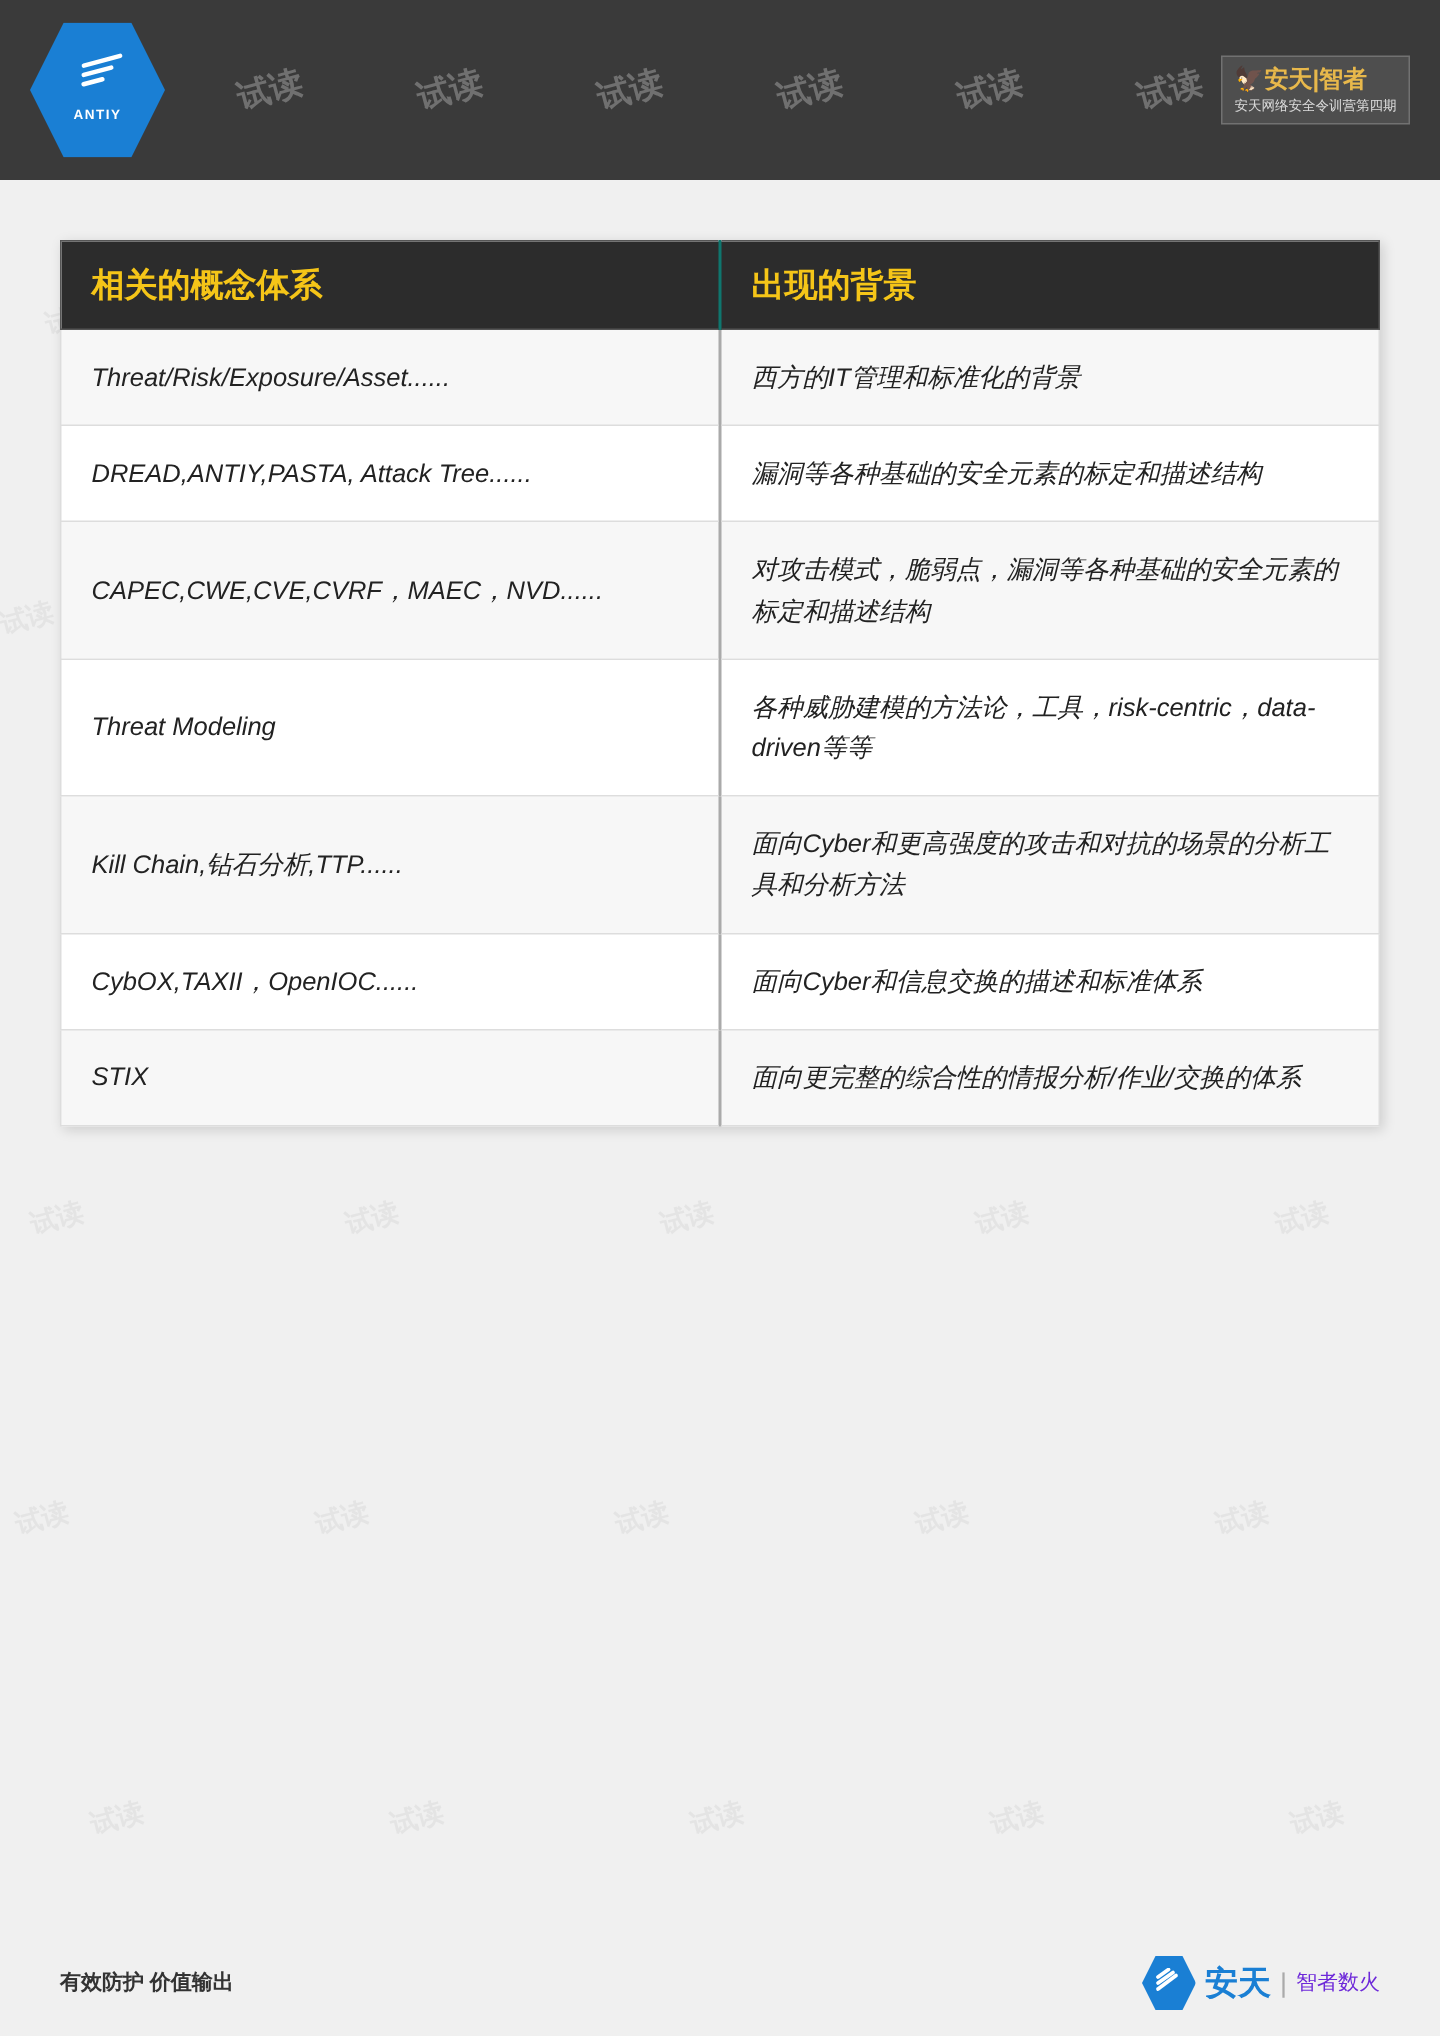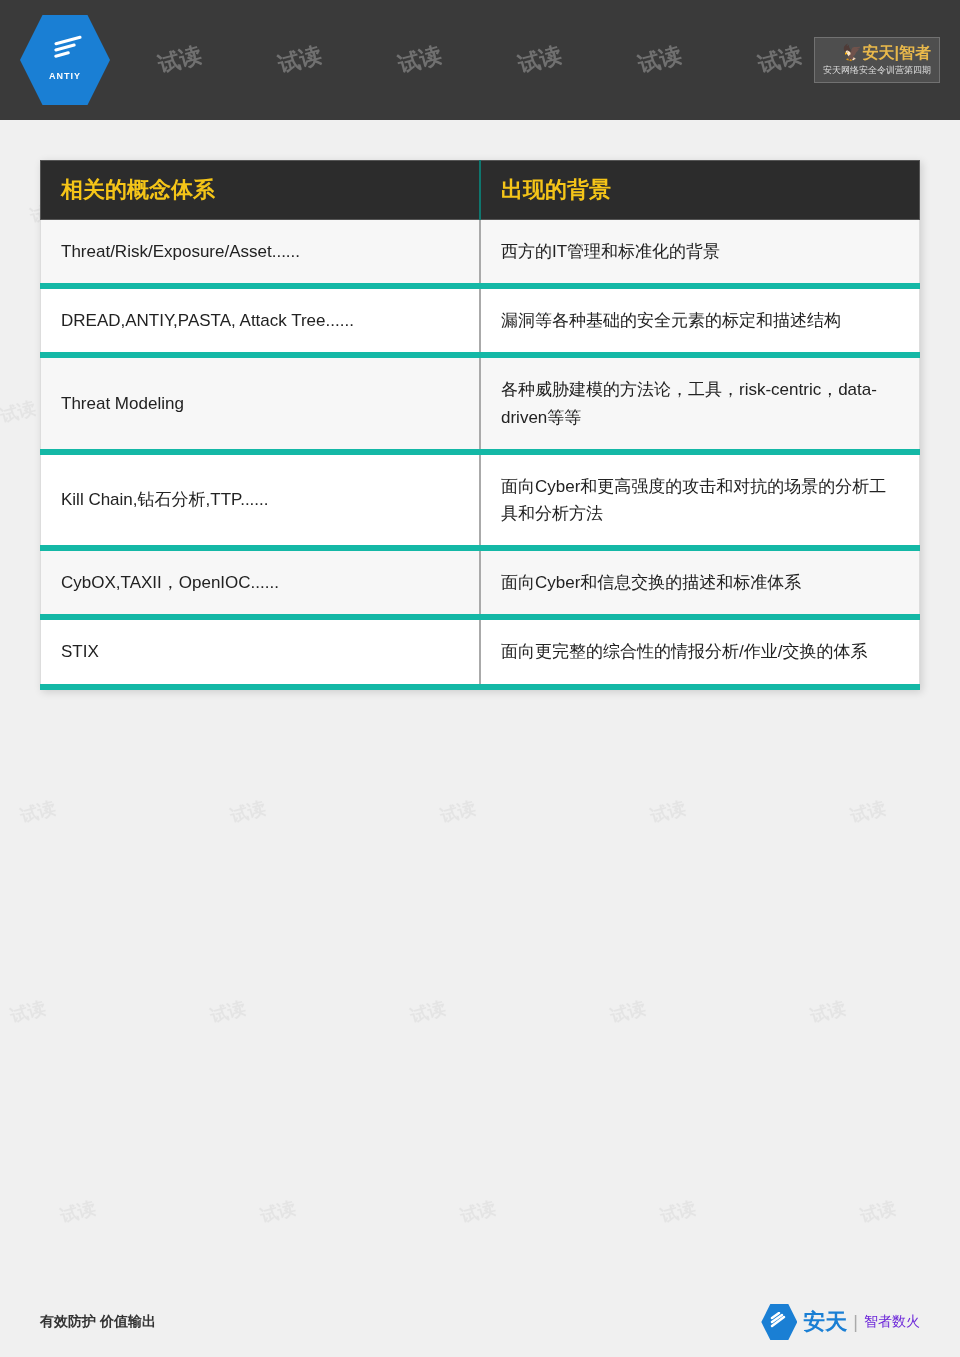--- a/index.html
+++ b/index.html
@@ -87,21 +87,21 @@
       display: flex;
       flex-direction: column;
       align-items: flex-end;
       z-index: 2;
     }
 
     .right-logo-box {
       background: rgba(255,255,255,0.1);
       border: 1px solid rgba(255,255,255,0.2);
       padding: 5px 8px;
-      text-align: right;
+      text-align: left;
       margin-left: 27px;
     }
 
     .right-logo-top {
       color: #e8b84b;
       font-size: 16px;
       font-weight: bold;
     }
 
     .right-logo-bottom {
@@ -135,21 +135,22 @@
       text-align: left;
       border: 1px solid #555;
     }
 
     .table-header-row th:first-child {
       width: 50%;
       border-right: 2px solid #0f766e;
     }
 
     .data-table tbody tr {
-      border-bottom: 6px solid #14b8a6;
+      border-bottom: 1px solid #14b8a6;
+      font-style: italic;
     }
 
     .data-table tbody tr:nth-child(odd) {
       background: #f7f7f7;
     }
 
     .data-table tbody tr:nth-child(even) {
       background: #ffffff;
     }
 
@@ -321,20 +322,24 @@
     <tbody id="table-body">
     <tr>
           <td>Threat/Risk/Exposure/Asset......</td>
           <td>西方的IT管理和标准化的背景</td>
         </tr>
         <tr>
           <td>DREAD,ANTIY,PASTA, Attack Tree......</td>
           <td>漏洞等各种基础的安全元素的标定和描述结构</td>
         </tr>
         <tr>
+          <td>CAPEC,CWE,CVE,CVRF，MAEC，NVD......</td>
+          <td>对攻击模式，脆弱点，漏洞等各种基础的安全元素的标定和描述结构</td>
+        </tr>
+        <tr>
           <td>Threat Modeling</td>
           <td>各种威胁建模的方法论，工具，risk-centric，data-driven等等</td>
         </tr>
         <tr>
           <td>Kill Chain,钻石分析,TTP......</td>
           <td>面向Cyber和更高强度的攻击和对抗的场景的分析工具和分析方法</td>
         </tr>
         <tr>
           <td>CybOX,TAXII，OpenIOC......</td>
           <td>面向Cyber和信息交换的描述和标准体系</td>

